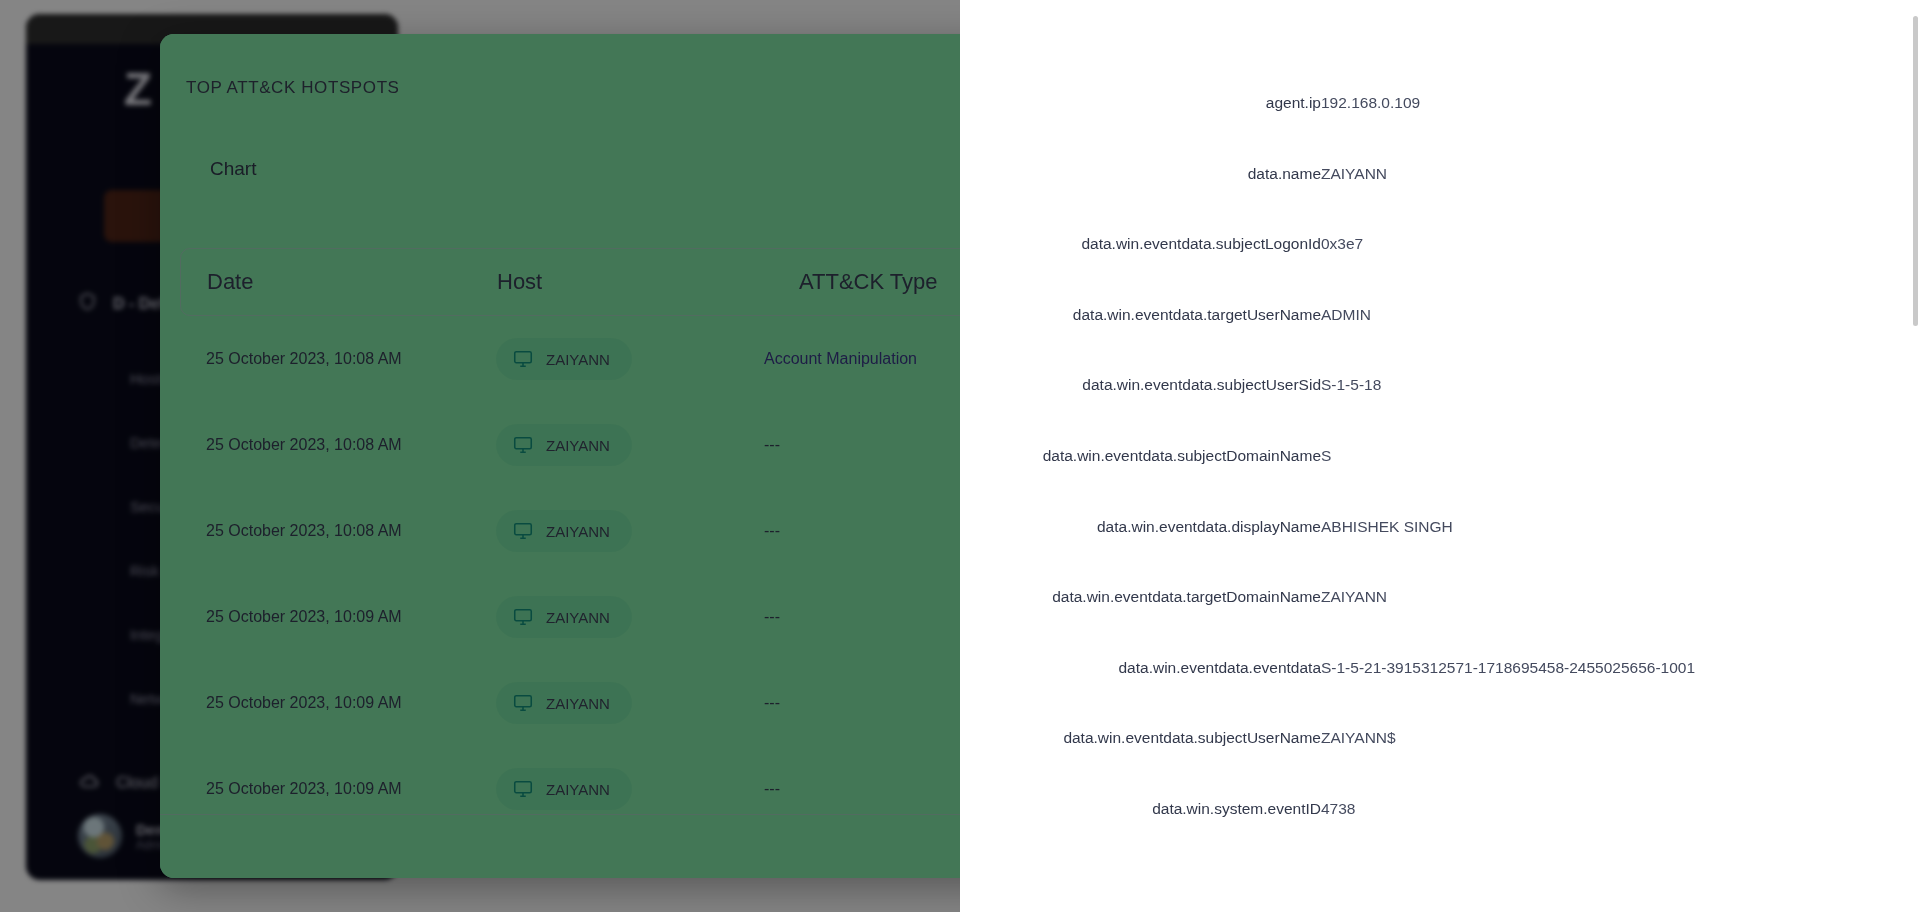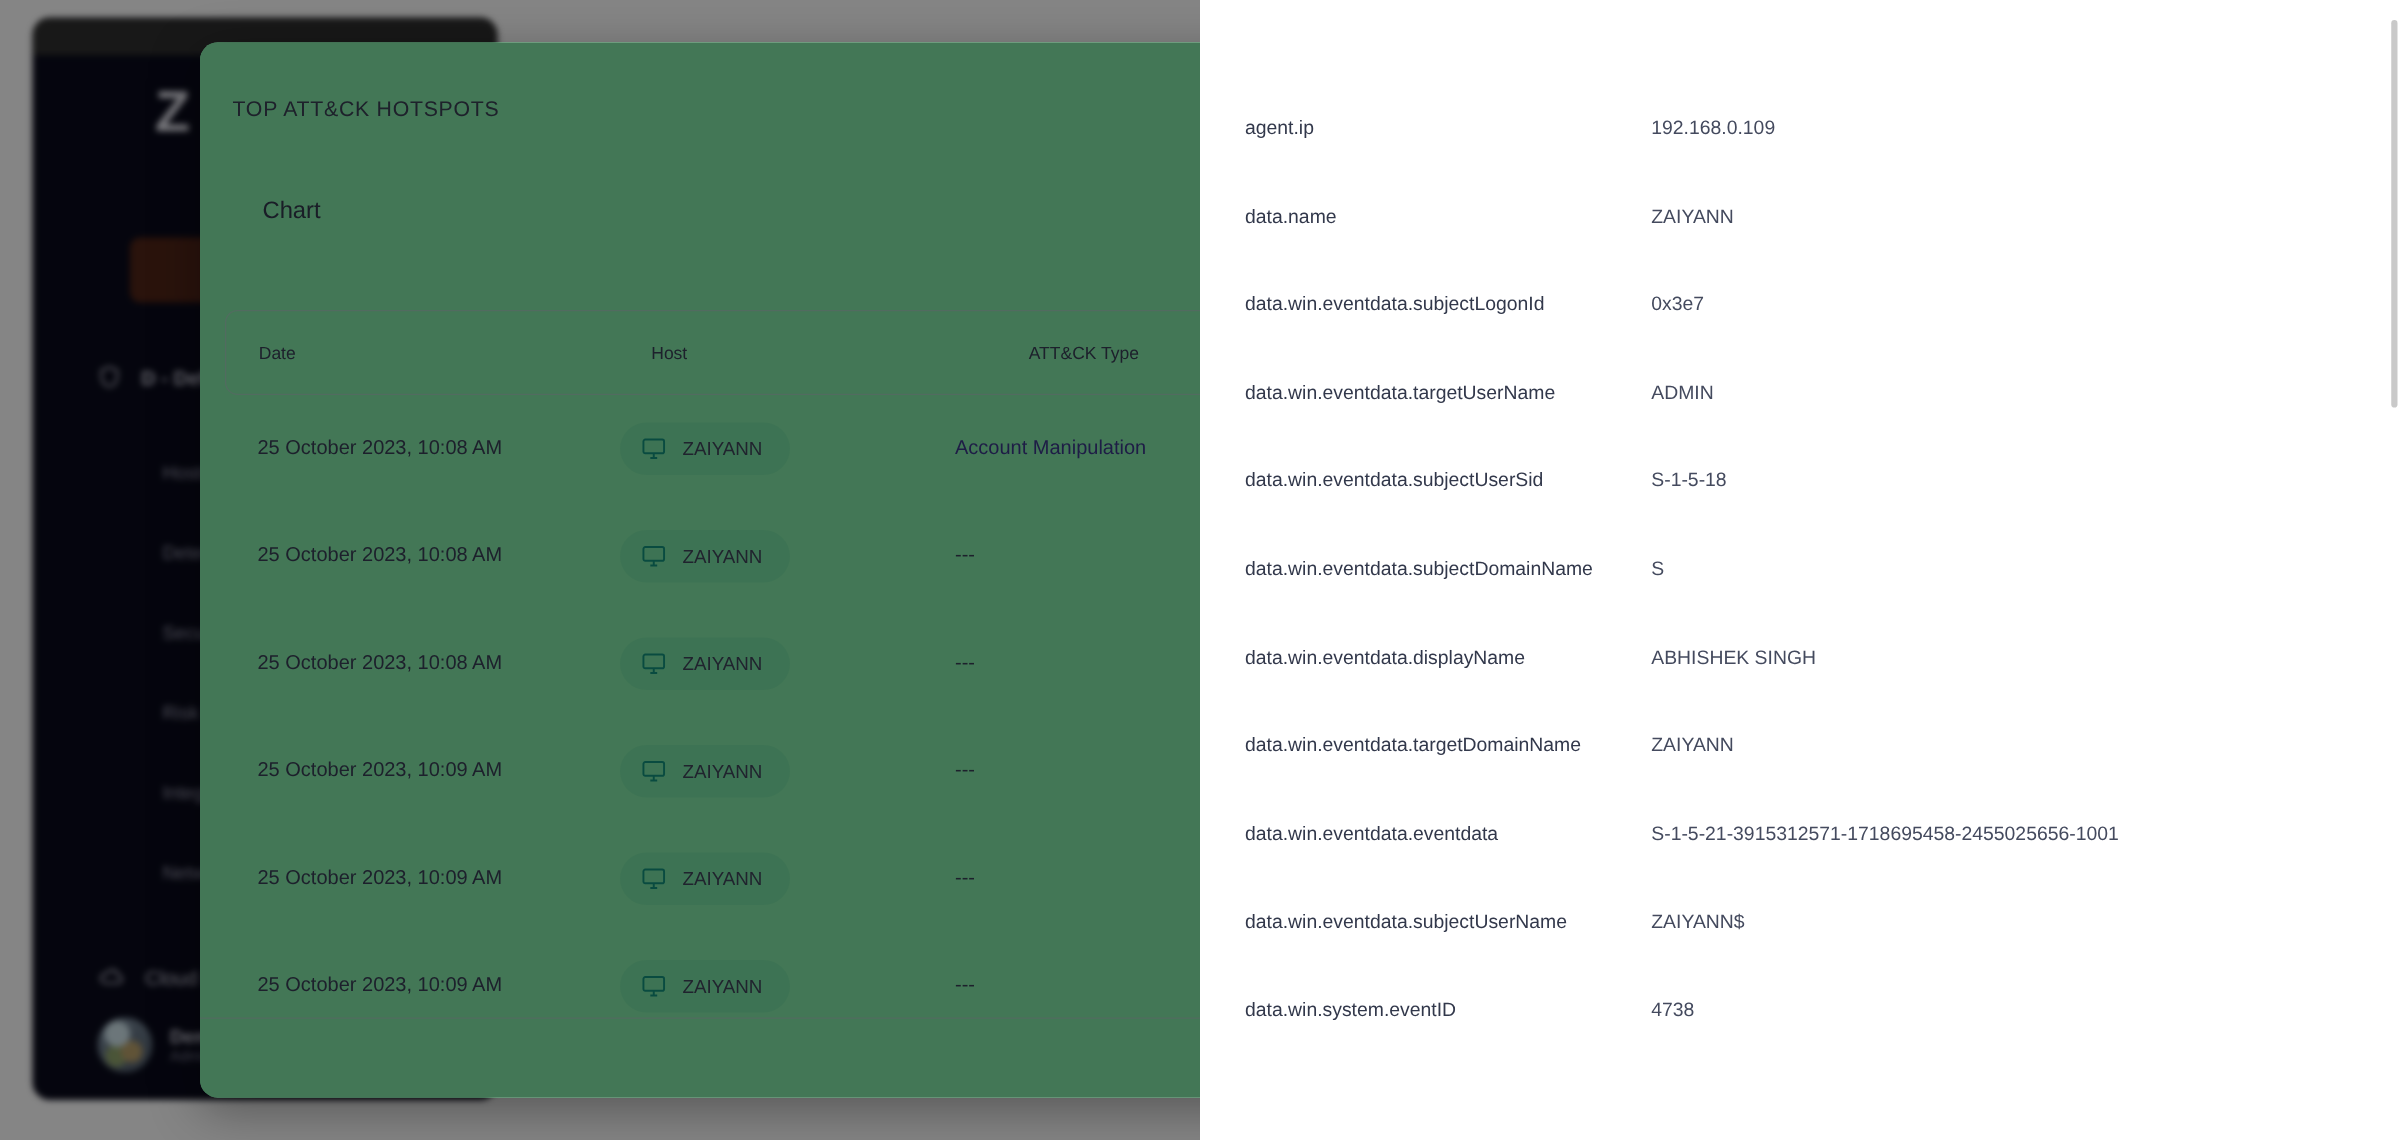--- a/index.html
+++ b/index.html
@@ -116,24 +116,24 @@
   
   .table-wrap { position:absolute; left:20px; top:214px; right:20px; }
   .thead {
     display:flex; align-items:center;
     height:68px;
     border:1px solid rgba(190,195,210,0.55);
     border-radius:10px;
     padding:0 26px;
   }
   .thead .th {
-    font-size:14px; color:#3b4158; font-weight:400;
+    font-size:22px; color:#3b4158; font-weight:400;
   }
   .c-date { width:290px; }
-  .c-host { width:268px;margin-left:24px; }
+  .c-host { width:268px; }
   .c-type { width:300px;margin-left:34px; }
   .c-rest { flex:1; }
 
   .trow {
     display:flex; align-items:center;
     height:86px;
     padding:0 26px;
   }
   .cell-date { width:290px; font-size:16px; color:#3b4158; }
   .cell-host { width:268px; }
@@ -188,20 +188,21 @@
     overflow:hidden;
   }
   .kv-row {
     display:flex; align-items:flex-start;
     height:70.6px;
   }
   .kv-key {
     width:325px; margin-left:36px;
     font-size:15.5px; color:#32384b;
     line-height:1.2;
+    text-align:right;
   }
   .kv-val {
     font-size:15.5px; color:#444a5e;
     line-height:1.2;
   }
 
   .scrollbar {
     position:absolute; right:2px; top:16px;
     width:5px; height:310px;
     background:#c9c9c9; border-radius:3px;

